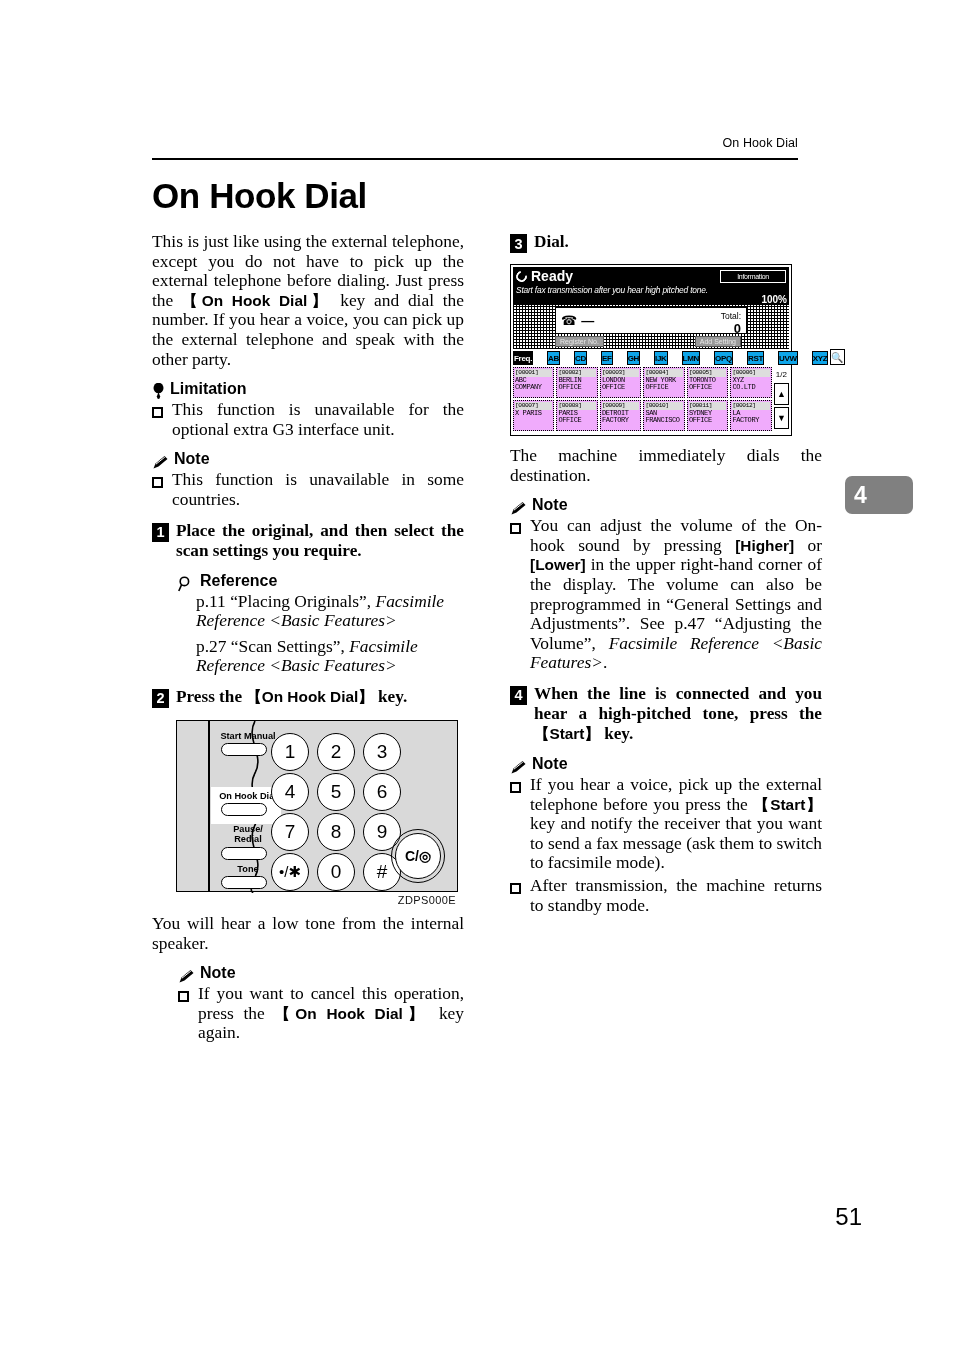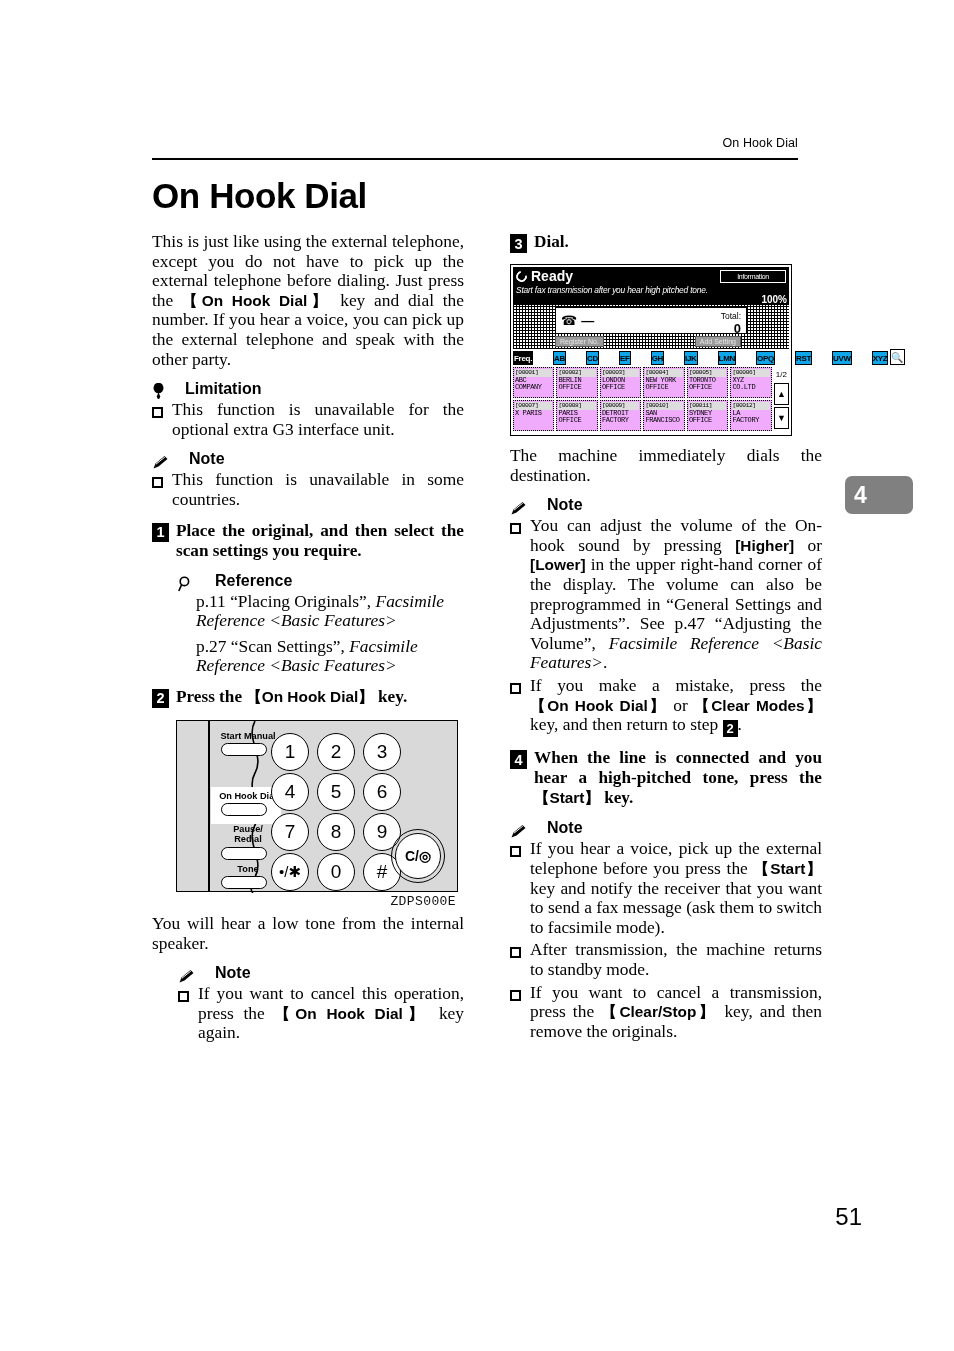--- a/index.html
+++ b/index.html
@@ -59,21 +59,21 @@
   .kbd {
     font-family:"Liberation Sans", sans-serif;
     font-weight:700; font-size:15.4px;
     white-space:nowrap;
   }
 
   
   .sec-head {
     font-family:"Liberation Sans", sans-serif;
     font-weight:700; font-size:16px;
-    display:flex; align-items:flex-end; gap:20px;
+    display:flex; align-items:flex-end; gap:5px;
     margin-top:11px; margin-bottom:2px;
   }
   .sec-head.indent { margin-left:26px; }
 
   
   .bullet {
     display:flex; gap:7px; font-size:17.4px; line-height:19.6px;
     margin-bottom:3px;
   }
   .bullet .sq { flex:0 0 auto; width:13px; padding-top:2px; }
@@ -157,22 +157,22 @@
     display:flex; align-items:center; justify-content:center;
     font-family:"Liberation Sans", sans-serif;
     font-weight:700; font-size:14px;
   }
   .clearkey::after{
     content:""; position:absolute; left:-5px; top:-5px; right:-5px; bottom:-5px;
     border:1.6px solid #000; border-radius:50%;
   }
   .figcode {
     position:absolute; right:2px; top:174px;
-    font-family:Liberation Mono, monospace;
-    font-size:13px; letter-spacing:.4px; color:#111;
+    font-family:Liberation Sans, sans-serif;
+    font-size:11px; letter-spacing:.4px; color:#111;
   }
 
   
   .lcd-wrap { margin-top:11px; width:266px; }
   .lcd {
     width:282px; height:172px; border:1.8px solid #000;
     background:#fff; padding:2px; font-family:"Liberation Sans", sans-serif;
   }
   .lcd-top {
     background:#000; color:#fff; height:38px; position:relative; padding:2px 3px;
@@ -214,21 +214,21 @@
   .total-val { font-size:13px; font-weight:700; }
   .lcd-soft {
     position:absolute; left:42px; bottom:2px; width:186px; height:11px;
     display:flex; gap:26px; justify-content:space-between;
   }
   .soft-btn {
     background:#9a9a9a; color:#e8e8e8; font-size:7px;
     border:1px solid #555; padding:0 4px; height:11px;
     display:flex; align-items:center;
   }
-  .lcd-tabs { display:flex; gap:20px; margin-top:2px; height:14px; }
+  .lcd-tabs { display:flex; gap:14px; margin-top:2px; height:14px; }
   .ltab {
     flex:1 1 auto; border:1.2px solid #000; font-size:8px; font-weight:700;
     display:flex; align-items:center; justify-content:center; background:#0ea5e9;
     letter-spacing:-0.3px;
   }
   .ltab.active { background:#000; color:#fff; }
   .lcd-search {
     width:22px; border:1.2px solid #000; display:flex; align-items:center;
     justify-content:center; font-size:10px; background:#fff;
   }
@@ -469,24 +469,20 @@
           </svg>
       </span>
       <span>Note</span>
     </div>
 
     <div class="bullet">
       <span class="sq"><span class="sqglyph"></span></span>
       <span class="bt"><span>You can adjust the volume of the On-hook sound by pressing </span><span class="kbd">[Higher]</span><span> or </span><span class="kbd">[Lower]</span><span> in the upper right-hand corner of the display. The volume can also be preprogrammed in “General Settings and Adjustments”. See p.47 “Adjusting the Volume”, </span><em>Facsimile Reference &lt;Basic Features&gt;</em><span>.</span></span>
     </div>
 
-    <div class="bullet">
-      <span class="sq"><span class="sqglyph"></span></span>
-      <span class="bt"><span>If you make a mistake, press the </span><span class="kbd">【On Hook Dial】</span><span> or </span><span class="kbd">【Clear Modes】</span><span> key, and then return to step </span><span class="stepnum inline">2</span><span>.</span></span>
-    </div>
 
     <div class="step">
       <span class="stepnum">4</span>
       <span class="steptext serif"><span>When the line is connected and you hear a high-pitched tone, press the </span><span class="kbd">【Start】</span><span> key.</span></span>
     </div>
 
     <div class="sec-head">
       <span class="ic-note">
         <svg width="17" height="15" viewBox="0 0 17 15">
             <path d="M1.5 13.5 L3.5 8.5 L12.5 1 L15.5 4 L6.5 11.5 Z" fill="#000"></path>
@@ -499,20 +495,16 @@
     <div class="bullet">
       <span class="sq"><span class="sqglyph"></span></span>
       <span class="bt"><span>If you hear a voice, pick up the external telephone before you press the </span><span class="kbd">【Start】</span><span> key and notify the receiver that you want to send a fax message (ask them to switch to facsimile mode).</span></span>
     </div>
 
     <div class="bullet">
       <span class="sq"><span class="sqglyph"></span></span>
       <span class="bt">After transmission, the machine returns to standby mode.</span>
     </div>
 
-    <div class="bullet">
-      <span class="sq"><span class="sqglyph"></span></span>
-      <span class="bt"><span>If you want to cancel a transmission, press the </span><span class="kbd">【Clear/Stop】</span><span> key, and then remove the originals.</span></span>
-    </div>
   </div>
 
   <div class="pagenum">51</div>
 </div>
 
 </body></html>

